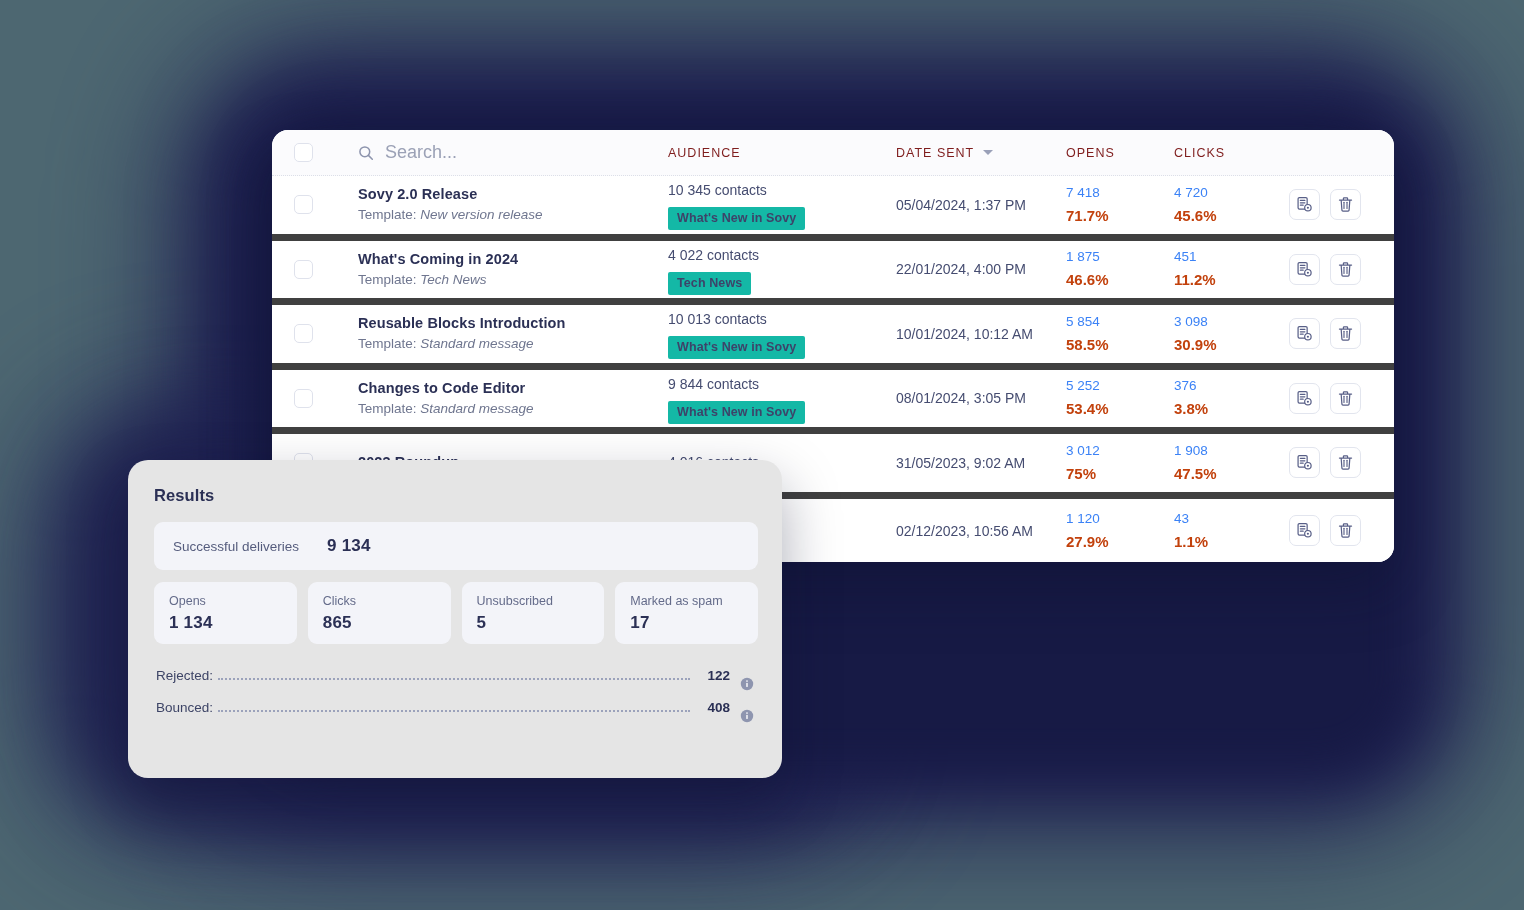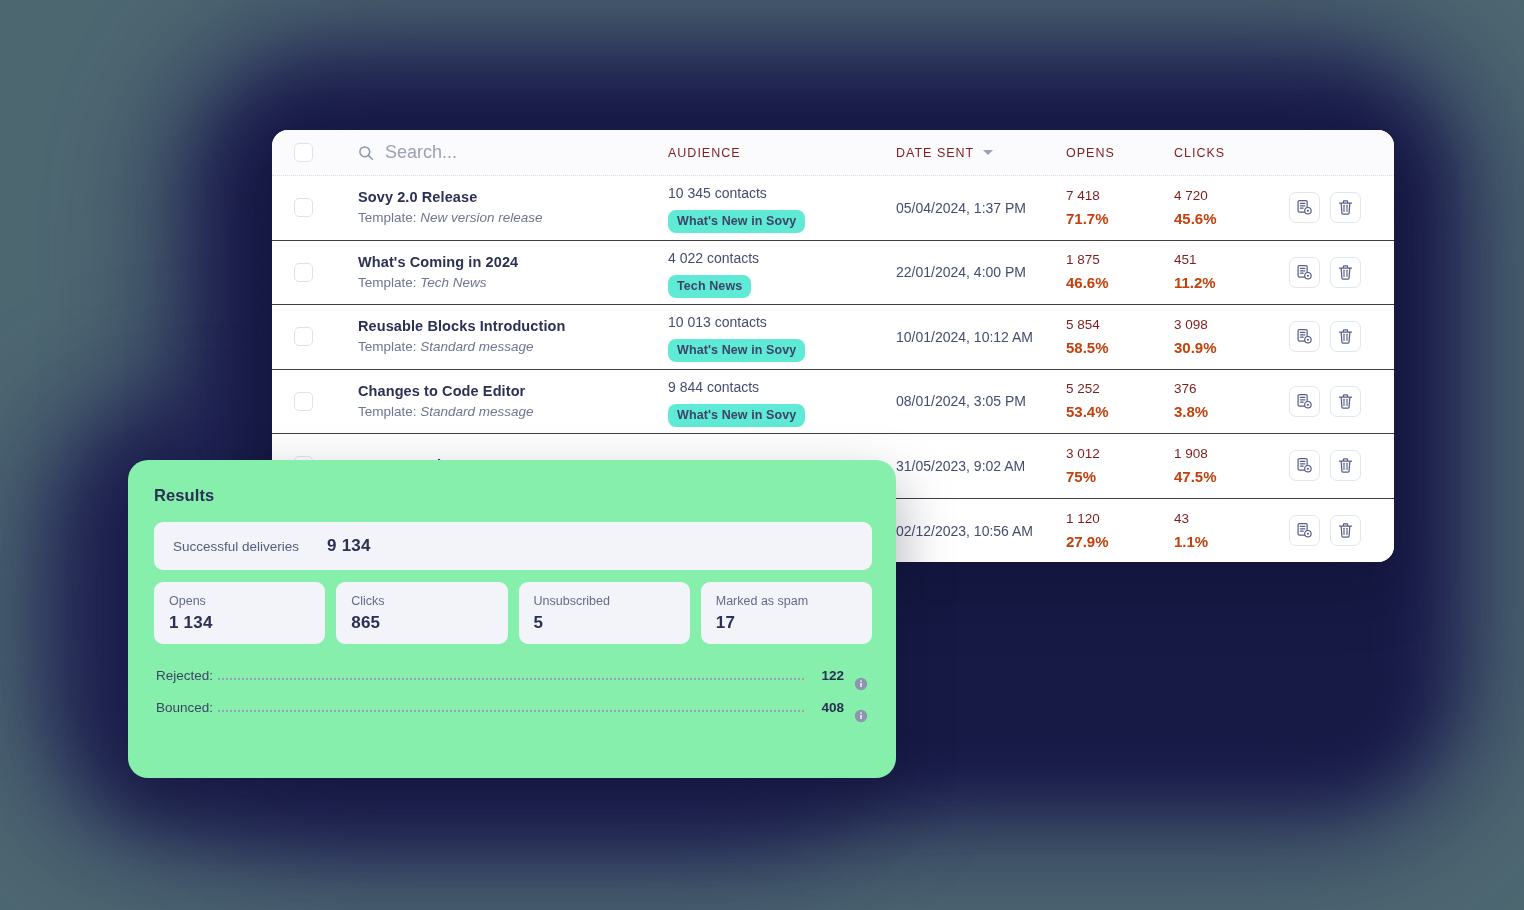--- a/index.html
+++ b/index.html
@@ -125,21 +125,21 @@
     gap: 11px;
   }
   .search-ph {
     font-size: 18px;
     color: #9ba1b6;
   }
 
   
   .t-row {
     height: 64.5px;
-    border-bottom: 1px solid #404040;
+    border-bottom: 7px solid #404040;
     background: #fff;
   }
   .t-row:last-child { border-bottom: none; }
 
   .c-name {
     font-size: 14.5px;
     font-weight: 700;
     color: #2b3055;
     letter-spacing: .1px;
     line-height: 1.45;
@@ -153,35 +153,35 @@
 
   .c-contacts {
     font-size: 14px;
     color: #454c70;
     line-height: 1.65;
   }
   .badge {
     display: inline-block;
     margin-top: 5px;
     padding: 4px 9px 5px;
-    background: #5eead4;
-    border-radius: 8px;
+    background: #14b8a6;
+    border-radius: 2px;
     font-size: 12.5px;
     color: #3d4369;
     font-weight: 600;
     letter-spacing: .1px;
   }
 
   .c-date {
     font-size: 14px;
     color: #454c70;
   }
   .c-stat-num {
     font-size: 13.5px;
-    color: #7f1d1d;
+    color: #3b82f6;
     line-height: 1.55;
   }
   .c-stat-pct {
     font-size: 15px;
     color: #c2410c;
     font-weight: 700;
     line-height: 1.55;
   }
 
   .actions {
@@ -195,22 +195,22 @@
     background: #fff;
     display: flex;
     align-items: center;
     justify-content: center;
   }
 
   
   .results-card {
     position: absolute;
     left: 128px; top: 460px;
-    width: 768px; height: 318px;
-    background: #86efac;
+    width: 654px; height: 318px;
+    background: #e5e5e5;
     border-radius: 20px;
     padding: 26px 24px 0 26px;
     box-shadow: 0 24px 56px rgba(12,14,45,.34);
   }
   .res-title {
     font-size: 16.5px;
     font-weight: 700;
     color: #2b3055;
     letter-spacing: .1px;
     margin-bottom: 17px;

